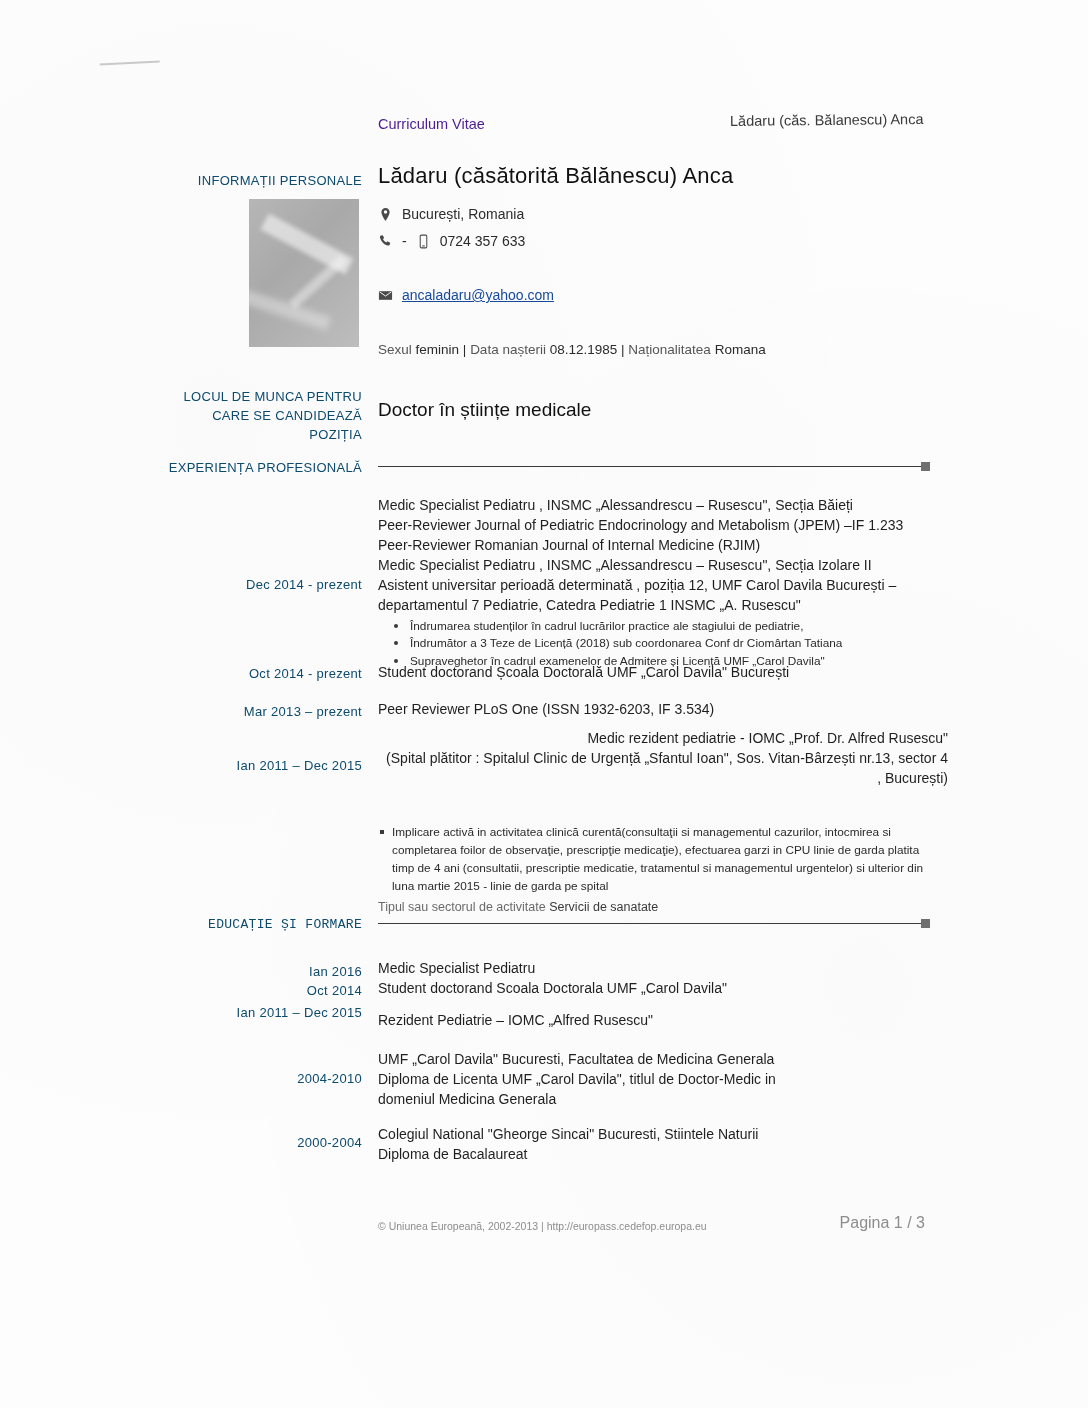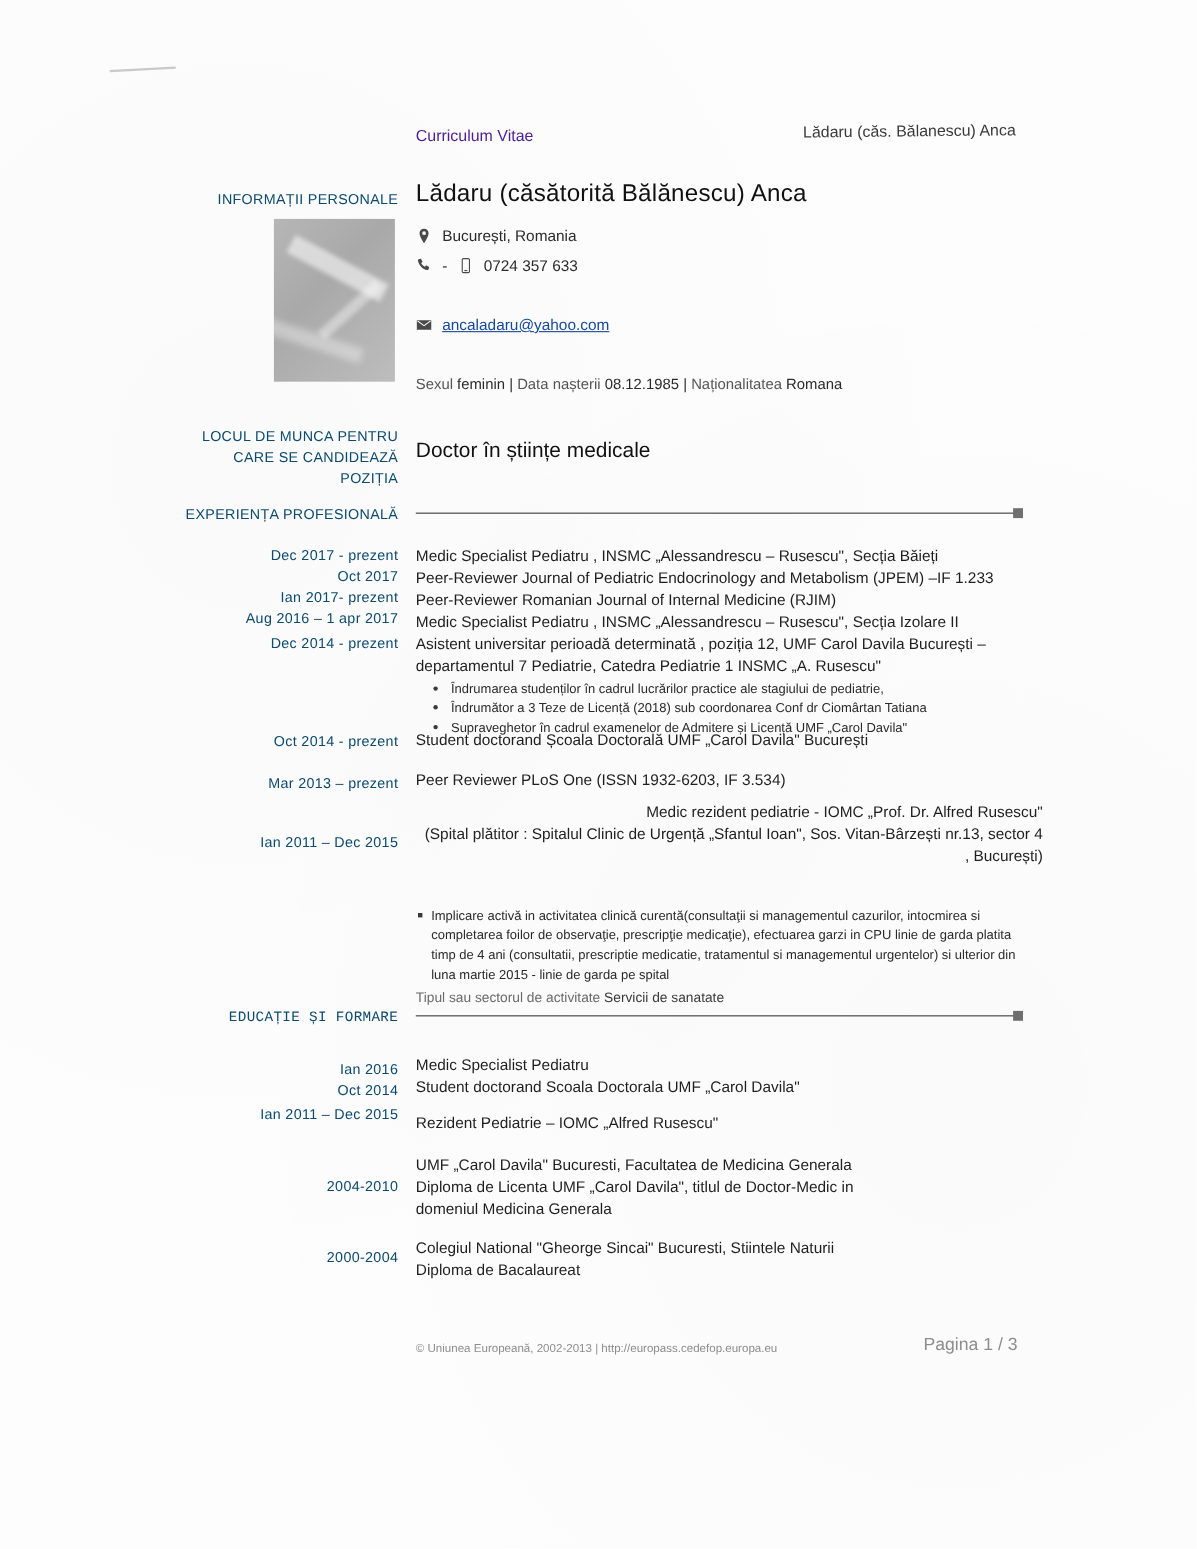--- a/index.html
+++ b/index.html
@@ -322,26 +322,20 @@
     <div>CARE SE CANDIDEAZĂ</div>
     <div>POZIȚIA</div>
   </div>
   <div class="target-job">Doctor în științe medicale</div>
 
   <div class="label" style="left:130px; top:459px; width:232px;">EXPERIENȚA PROFESIONALĂ</div>
   <div class="rule" style="top:466px;">
       <span class="sq"></span>
     </div>
 
-  <div class="label" style="left:130px; top:496px; width:232px;">
-    <div>Dec 2017 - prezent</div>
-    <div>Oct 2017</div>
-    <div>Ian 2017- prezent</div>
-    <div>Aug 2016 – 1 apr 2017</div>
-  </div>
   <div class="entry wide" style="top:496px;">
     <div>Medic Specialist Pediatru , INSMC „Alessandrescu – Rusescu", Secția Băieți</div>
     <div>Peer-Reviewer Journal of Pediatric Endocrinology and Metabolism (JPEM) –IF 1.233</div>
     <div>Peer-Reviewer Romanian Journal of Internal Medicine (RJIM)</div>
     <div>Medic Specialist Pediatru , INSMC „Alessandrescu – Rusescu", Secția Izolare II</div>
   </div>
 
   <div class="label" style="left:130px; top:576px; width:232px;">
     <div>Dec 2014 - prezent</div>
   </div>

